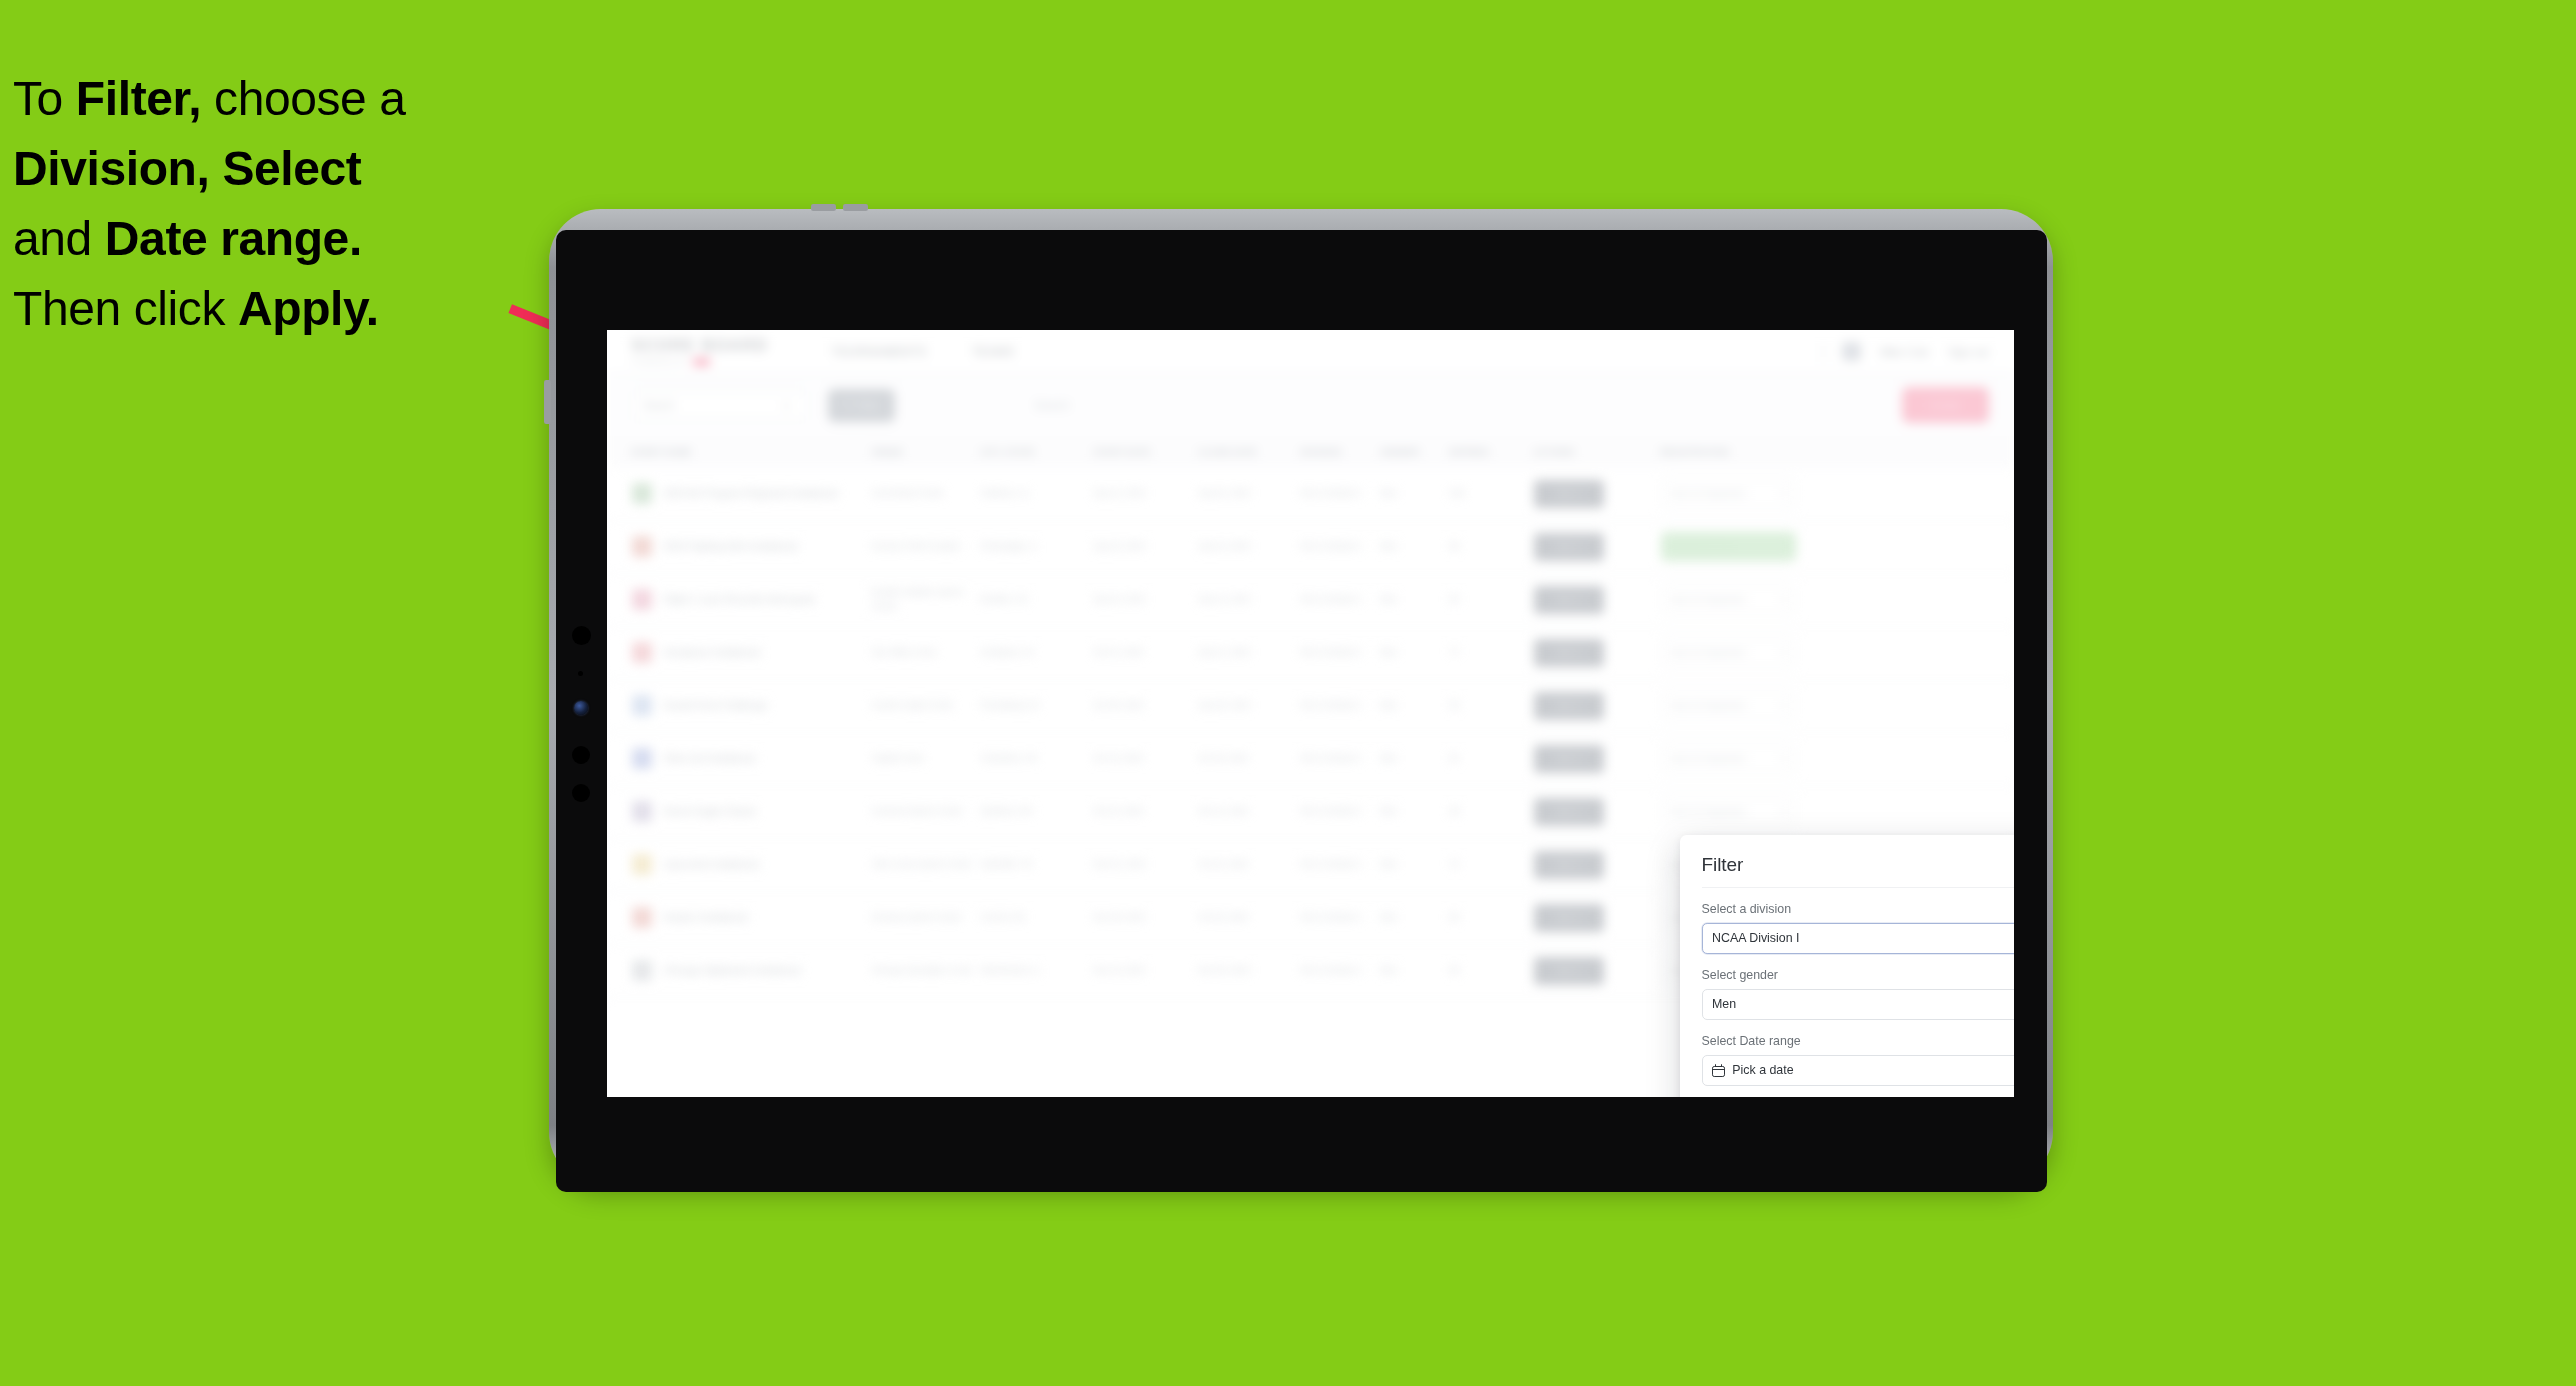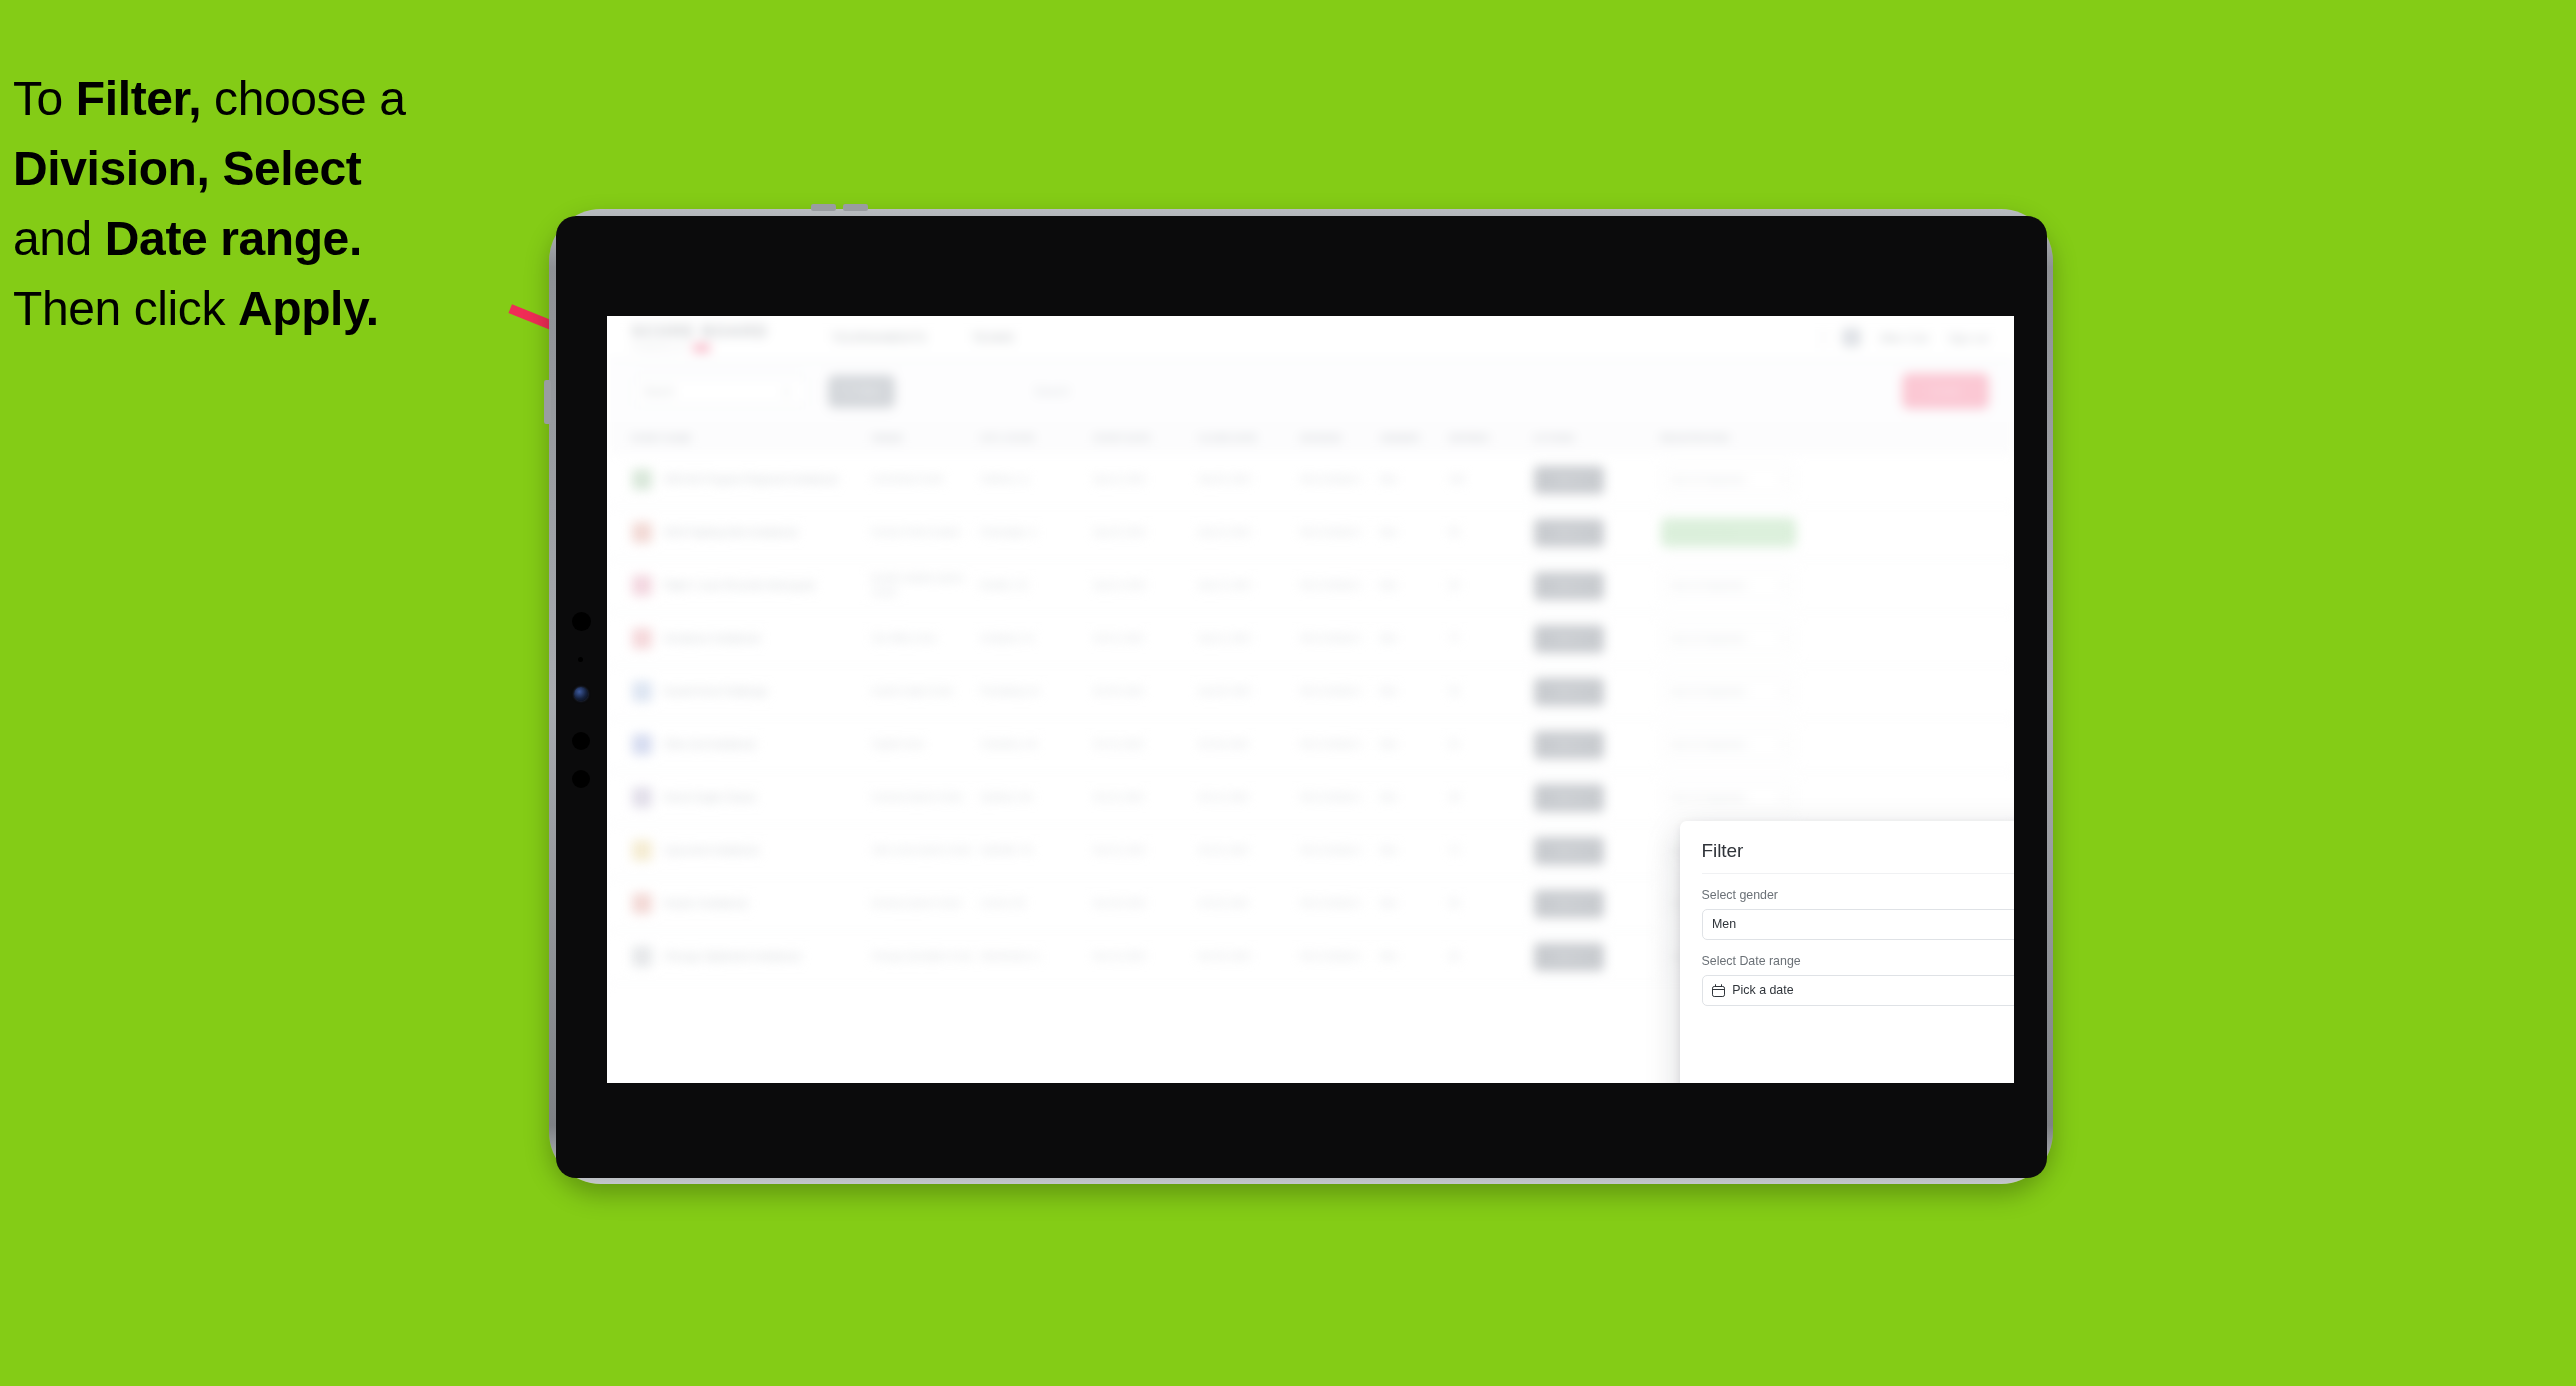--- a/index.html
+++ b/index.html
@@ -29,22 +29,22 @@
     position: absolute; left: 549px; top: 209px;
     width: 1504px; height: 975px;
     background: linear-gradient(180deg,#b9bcc0 0%,#8e9195 6%,#a9acb0 50%,#7e8185 94%,#c3c6ca 100%);
     border-radius: 52px;
     box-shadow: 0 10.2px 25px rgba(0,0,0,.26);
     padding: 6.5px;
   }
   #tablet-inner {
     width: 100%; height: 100%;
     background: #0b0b0c;
-    border-radius: 20px;
-    position: relative; overflow: hidden;
+    border-radius: 10px;
+    position: relative; overflow: hidden; margin-top: 14px;
   }
   .top-nub {
     position: absolute; top: -5.1px; width: 25px; height: 7.3px;
     background: #9a9da1; border-radius: 2.2px;
   }
   .side-nub {
     position: absolute; left: -5.1px; width: 7.3px; height: 44px;
     background: #9a9da1; border-radius: 2.2px;
   }
   .sensor { position: absolute; border-radius: 50%; background: #000; }
@@ -519,20 +519,27 @@
                 </div>
               </div>
             </div>
         </div>
 
         <div id="modal">
 
           <div class="modal-title">Filter</div>
           <div class="modal-rule"></div>
 
+          <div class="field">
+            <div class="field-label">Select a division</div>
+            <div class="control focused">
+              <span class="val">NCAA Division I</span>
+
+            </div>
+          </div>
 
           <div class="field">
             <div class="field-label">Select gender</div>
             <div class="control">
               <span class="val">Men</span>
 
             </div>
           </div>
 
           <div class="field">

